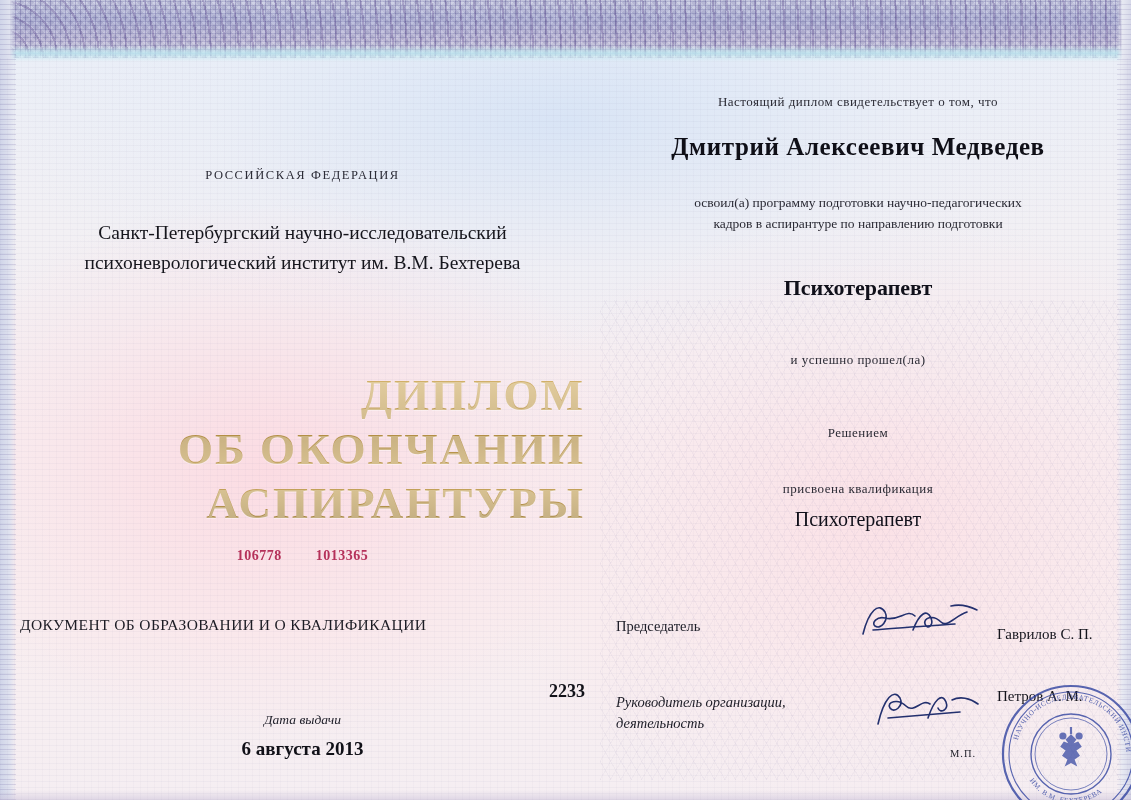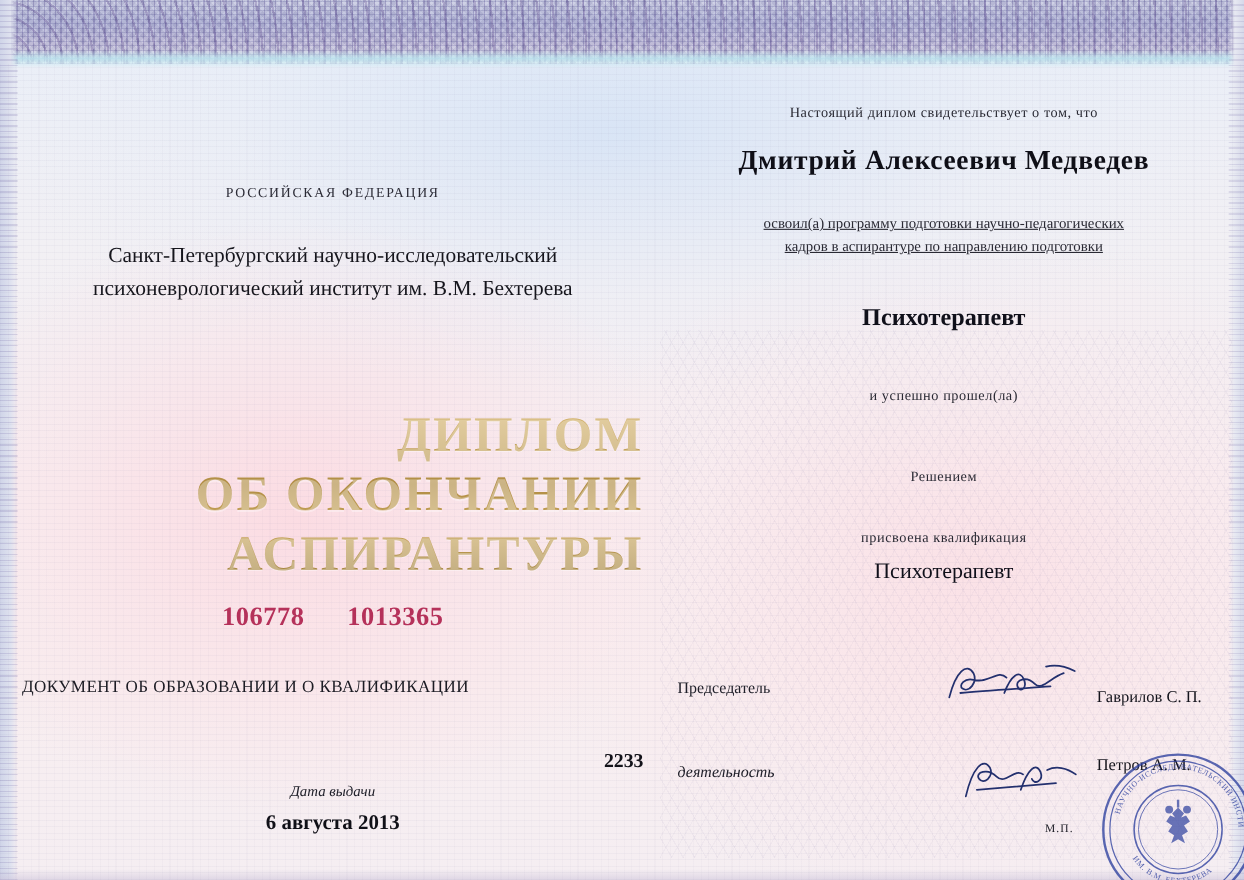--- a/index.html
+++ b/index.html
@@ -135,21 +135,21 @@
     background-clip: text;
     -webkit-text-fill-color: transparent;
     text-shadow: 0 1px 0 rgba(255,255,255,0.35);
   }
   .numbers {
     position: absolute;
     left: 20px;
     top: 548px;
     width: 565px;
     text-align: center;
-    font-size: 24px;
+    font-size: 14px;
     font-weight: bold;
     color: #b5315a;
     letter-spacing: 0.5px;
   }
   .numbers span.gap { display: inline-block; width: 26px; }
   .doc-sub {
     position: absolute;
     left: 20px;
     top: 616px;
     width: 565px;
@@ -214,21 +214,20 @@
   .r-name {
     font-size: 25px;
     font-weight: bold;
     letter-spacing: 0.6px;
     color: #0f0f17;
   }
   .r-mid {
     font-size: 13.5px;
     line-height: 21px;
     color: #2a2a34;
-    text-decoration: underline;
   }
   .r-qual {
     font-size: 22px;
     font-weight: bold;
     color: #10101a;
   }
   .r-qual2 {
     font-size: 20px;
     color: #10101a;
   }
@@ -325,20 +324,21 @@
     <g fill="none" stroke="#23306e" stroke-width="1.6" stroke-linecap="round">
       <path d="M8 38 C14 14, 24 6, 30 16 C34 24, 26 34, 20 30 C16 27, 22 20, 30 22 C44 26, 52 12, 60 20"></path>
       <path d="M58 34 C64 18, 72 12, 76 22 C79 30, 72 34, 70 28 C68 22, 78 18, 86 26 C92 32, 100 20, 112 16"></path>
       <path d="M96 10 C104 8, 114 10, 122 14"></path>
       <path d="M18 34 C40 32, 72 30, 100 28"></path>
     </g>
   </svg>
   <div id="sig1-name">Гаврилов С. П.</div>
 
   <div class="sig-label" id="sig2-label">
+    <div>Руководитель организации,</div>
     <div>деятельность</div>
   </div>
   <svg class="scribble" style="left:868px; top:682px;" width="120" height="52" viewBox="0 0 120 52">
     <g fill="none" stroke="#23306e" stroke-width="1.6" stroke-linecap="round">
       <path d="M10 42 C16 16, 26 6, 32 16 C36 24, 26 32, 22 26 C18 20, 30 16, 38 24 C46 32, 54 16, 62 22"></path>
       <path d="M60 36 C66 18, 74 10, 78 20 C81 28, 72 32, 70 26"></path>
       <path d="M20 36 C44 34, 68 32, 92 30"></path>
       <path d="M84 18 C92 14, 102 16, 110 22"></path>
     </g>
   </svg>

